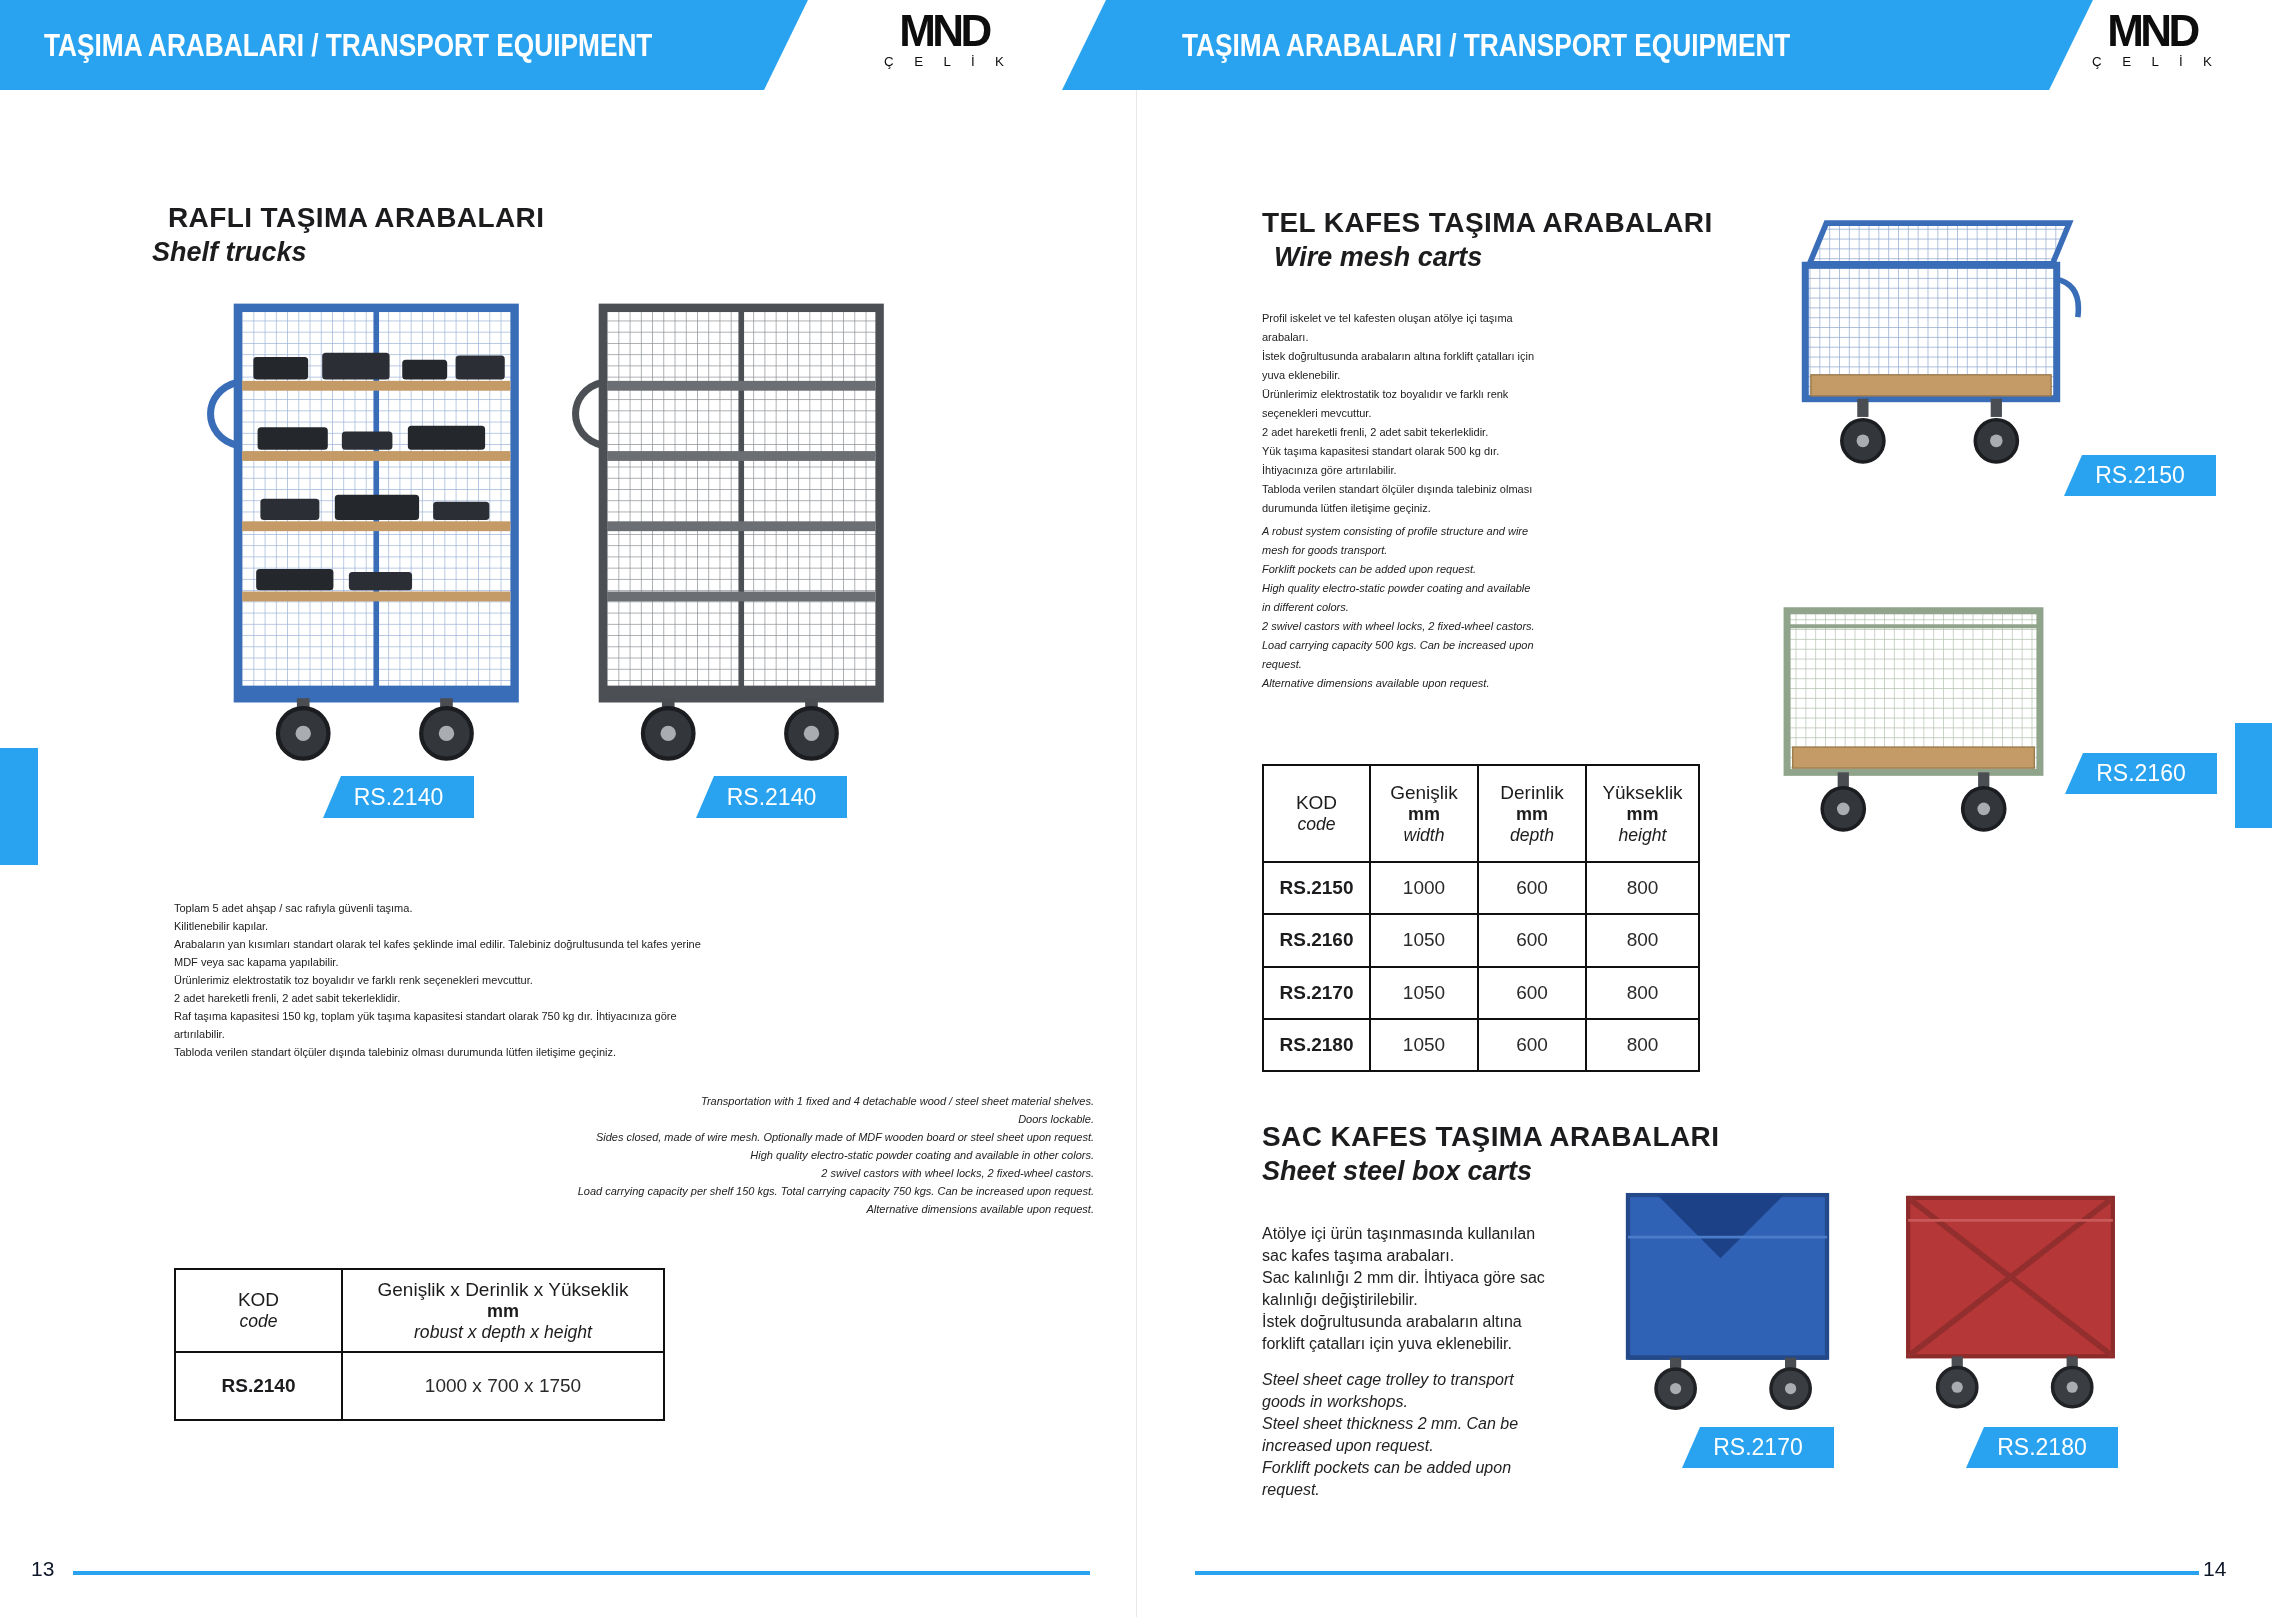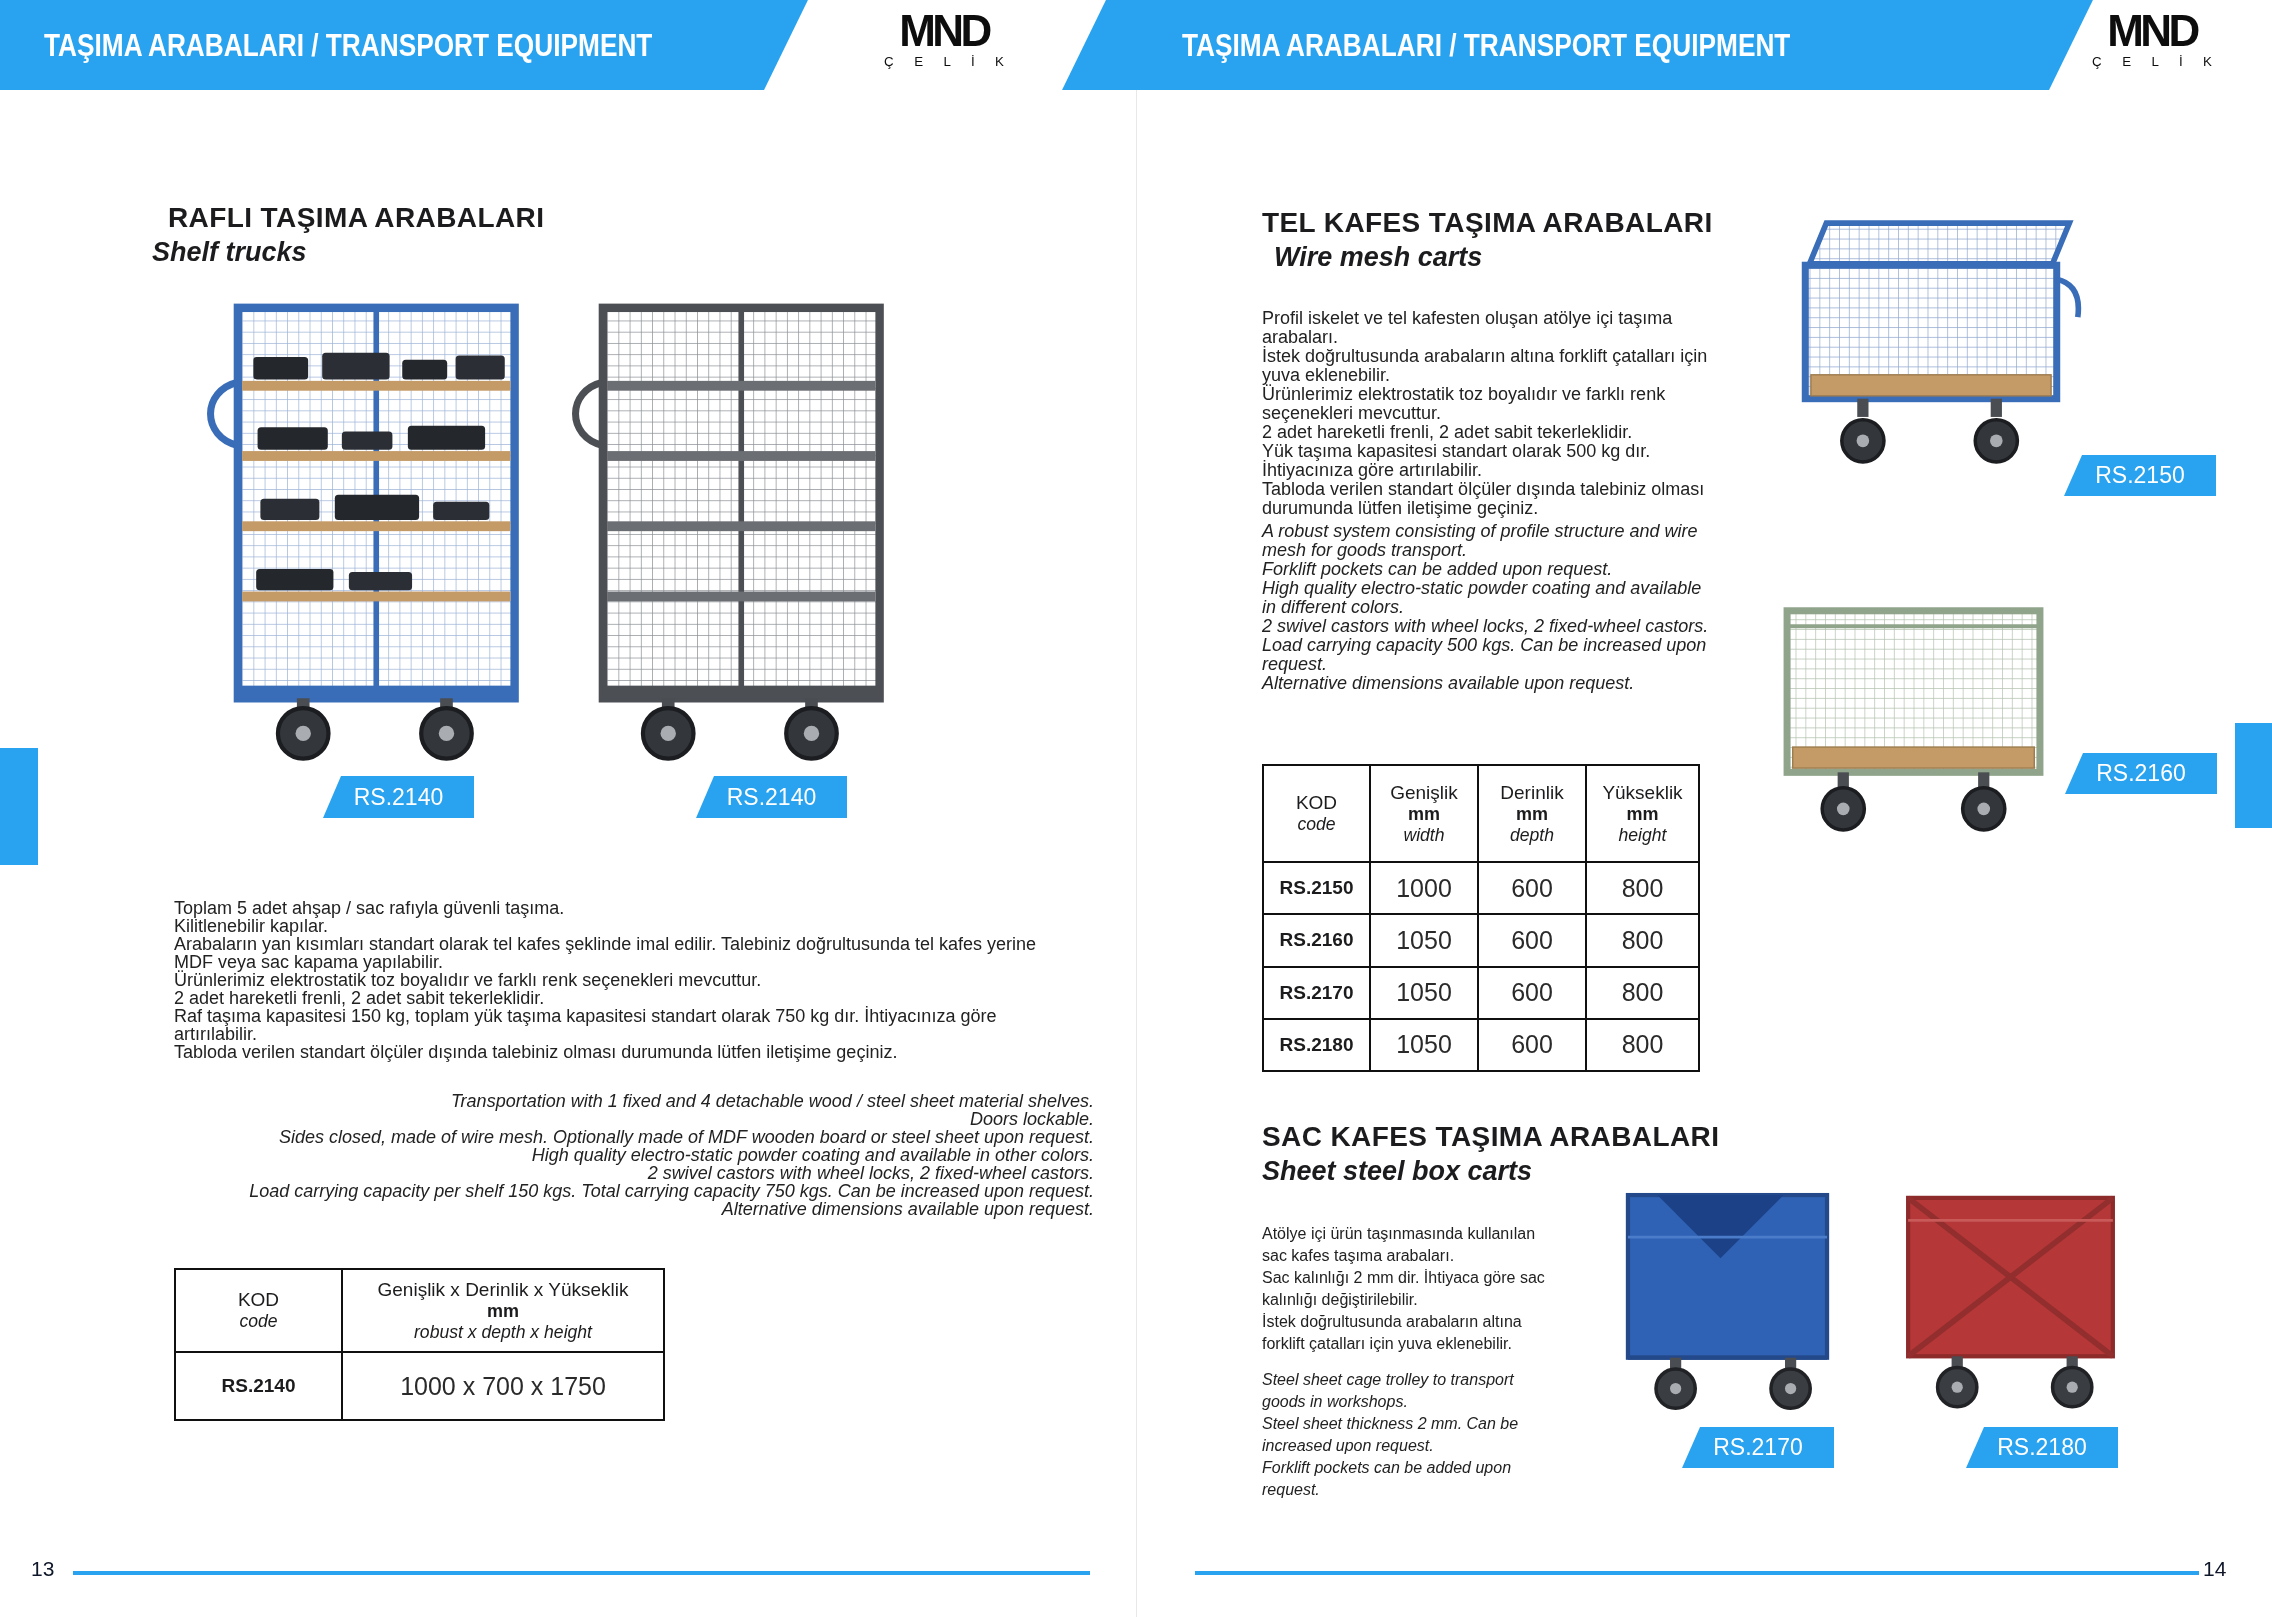--- a/index.html
+++ b/index.html
@@ -25,21 +25,21 @@
   .logo .mnd{font-size:44px;font-weight:900;letter-spacing:-3.5px;line-height:46px;}
   .logo .sub{font-size:13.3px;letter-spacing:8.4px;text-indent:8.4px;margin-top:0;}
   .page-divider{position:absolute;left:1136px;top:90px;width:0.7px;height:1528px;background:#e8e8e8;}
   .side-tab{position:absolute;background:#29A3EF;}
   .side-tab.left{left:0;top:748px;width:38px;height:117px;}
   .side-tab.right{left:2235px;top:723px;width:38px;height:105px;}
   
   .sec-title{position:absolute;font-size:28px;font-weight:800;letter-spacing:0.4px;}
   .sec-sub{position:absolute;font-size:27px;font-weight:700;font-style:italic;}
   
-  .body-text{position:absolute;font-size:18px;line-height:18px;white-space:pre-line;color:#222;}
+  .body-text{position:absolute;font-size:11px;line-height:18px;white-space:pre-line;color:#222;}
   .body-text.en{font-style:italic;}
   .lp-tr{left:174px;top:899px;width:920px;}
   .lp-en{left:174px;top:1092px;width:920px;text-align:right;}
   .wire-tr{left:1262px;top:309px;width:491px;line-height:19px;}
   .wire-en{left:1262px;top:522px;width:498px;line-height:19px;}
   .steel-tr{left:1262px;top:1223px;width:358px;font-size:16px;line-height:22px;}
   .steel-en{left:1262px;top:1369px;width:358px;font-size:16px;line-height:22px;}
   
   .badge{
     position:absolute;background:#29A3EF;color:#fff;display:flex;align-items:center;justify-content:center;
@@ -51,21 +51,21 @@
   .b-2160{left:2065px;top:753px;width:152px;height:41px;}
   .b-2170{left:1682px;top:1427px;width:152px;height:41px;}
   .b-2180{left:1966px;top:1427px;width:152px;height:41px;}
   
   .spec-table{position:absolute;border-collapse:collapse;background:#fff;}
   .spec-table th,.spec-table td{border:2.8px solid #101010;text-align:center;vertical-align:middle;padding:5.6px 8.4px;}
   .th-main{display:block;font-size:19px;font-weight:400;font-style:normal;}
   .th-unit{display:block;font-size:18px;font-weight:800;font-style:normal;}
   .th-sub{display:block;font-size:17.6px;font-weight:400;font-style:italic;}
   .cell-code{font-size:19px;font-weight:800;}
-  .cell-val{font-size:25px;font-weight:400;color:#2a2a2a;}
+  .cell-val{font-size:19px;font-weight:400;color:#2a2a2a;}
   .tbl-left{left:174px;top:1268px;}
   .tbl-left .hrow th{height:70px;}
   .tbl-left .drow td{height:55px;}
   .tbl-wire{left:1262px;top:764px;}
   .tbl-wire .hrow th{height:84px;}
   .tbl-wire .drow td{height:39px;}
   
   .page-num{position:absolute;font-size:21px;color:#0f172a;}
   .num-13{left:31px;top:1557px;}
   .num-14{left:2203px;top:1557px;}

